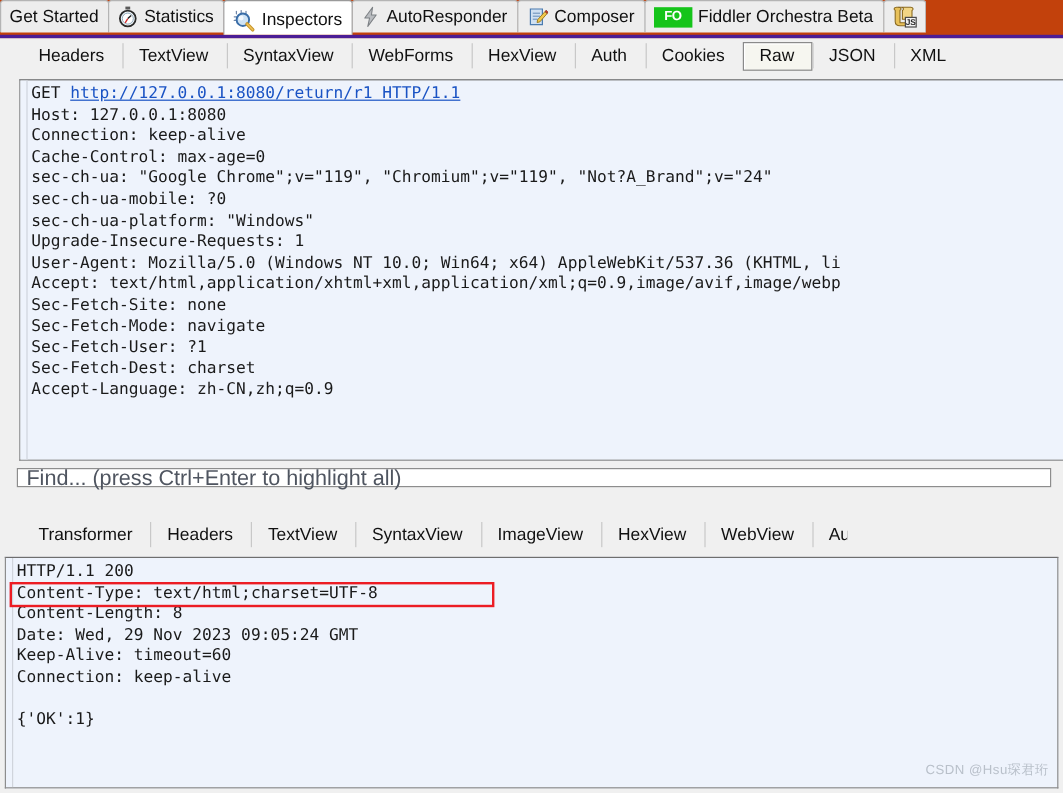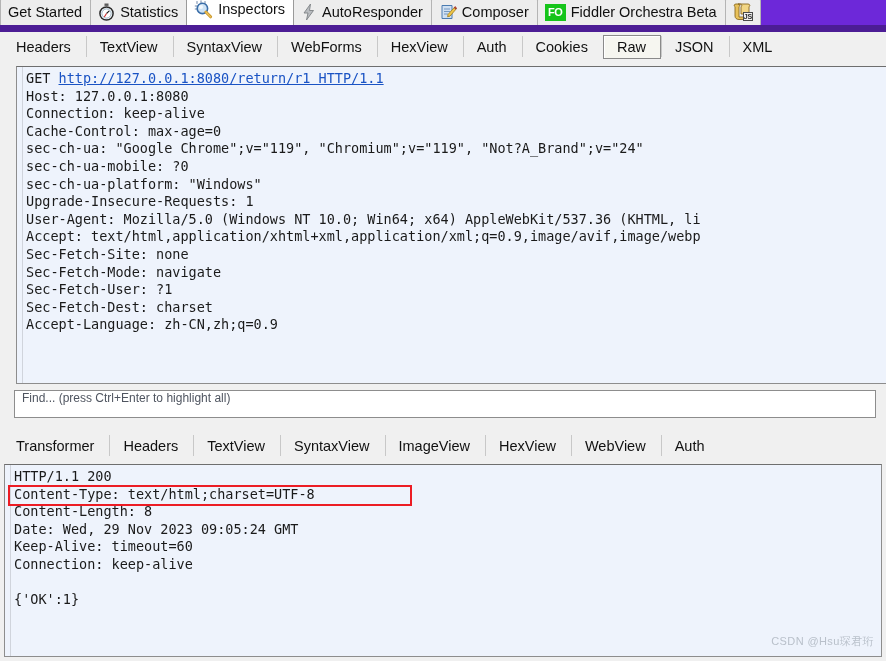--- a/index.html
+++ b/index.html
@@ -11,24 +11,24 @@
     width: 886px;
     height: 661px;
     overflow: hidden;
     font-family: "Liberation Sans", sans-serif;
     -webkit-font-smoothing: antialiased;
   }
 
   
   .main-tabs {
     display: flex;
-    align-items: flex-end;
+    align-items: flex-start;
     height: 32px;
-    background: #6d28d9;
-    border-bottom: 7px solid #4c1d95;
+    background: #c2410c;
+    border-bottom: 3px solid #4c1d95;
     box-sizing: border-box;
     overflow: hidden;
   }
   .main-tab {
     display: flex;
     align-items: center;
     gap: 5px;
     height: 27px;
     padding: 0 8px 0 7px;
     box-sizing: border-box;
@@ -58,37 +58,37 @@
   }
   .main-tab.icon-only { padding: 0 6px; }
 
   
   .ico { display: inline-block; flex: 0 0 auto; line-height: 0; }
 
   .fo-badge {
     display: inline-flex;
     align-items: center;
     justify-content: center;
-    width: 21px; height: 17px;
+    width: 32px; height: 17px;
     background: #15c41a;
     color: #ffffff;
     font-size: 11px;
     font-weight: bold;
     font-family: "Liberation Sans", sans-serif;
     letter-spacing: -0.5px;
   }
 
   
   .sub-tabs {
     display: flex;
     align-items: center;
     height: 30px;
     background: #f0f0f0;
     box-sizing: border-box;
-    padding-left: 2px;
+    padding-left: 18px;
     overflow: hidden;
   }
   .sub-tab {
     position: relative;
     font-size: 14.5px;
     color: #111;
     padding: 3px 15px 3px 14px;
     white-space: nowrap;
     line-height: 18px;
   }
@@ -143,28 +143,28 @@
   
   #request-pane {
     position: absolute;
     left: 16px; top: 66px;
     width: 878px; height: 318px;
   }
   
   #find-bar {
     position: absolute;
     left: 14px; top: 390px;
-    width: 862px; height: 28px;
+    width: 862px; height: 16px;
     background: #ffffff;
     border: 1px solid #8d8d8d;
     box-sizing: border-box;
     display: flex;
-    align-items: flex-start;
+    align-items: center;
     padding-left: 7px;
-    font-size: 12px;
+    font-size: 18px;
     color: #4f5560;
   }
   
   #splitter {
     position: absolute;
     left: 0; top: 421px;
     width: 886px; height: 10px;
     background: #f0f0f0;
   }
   

